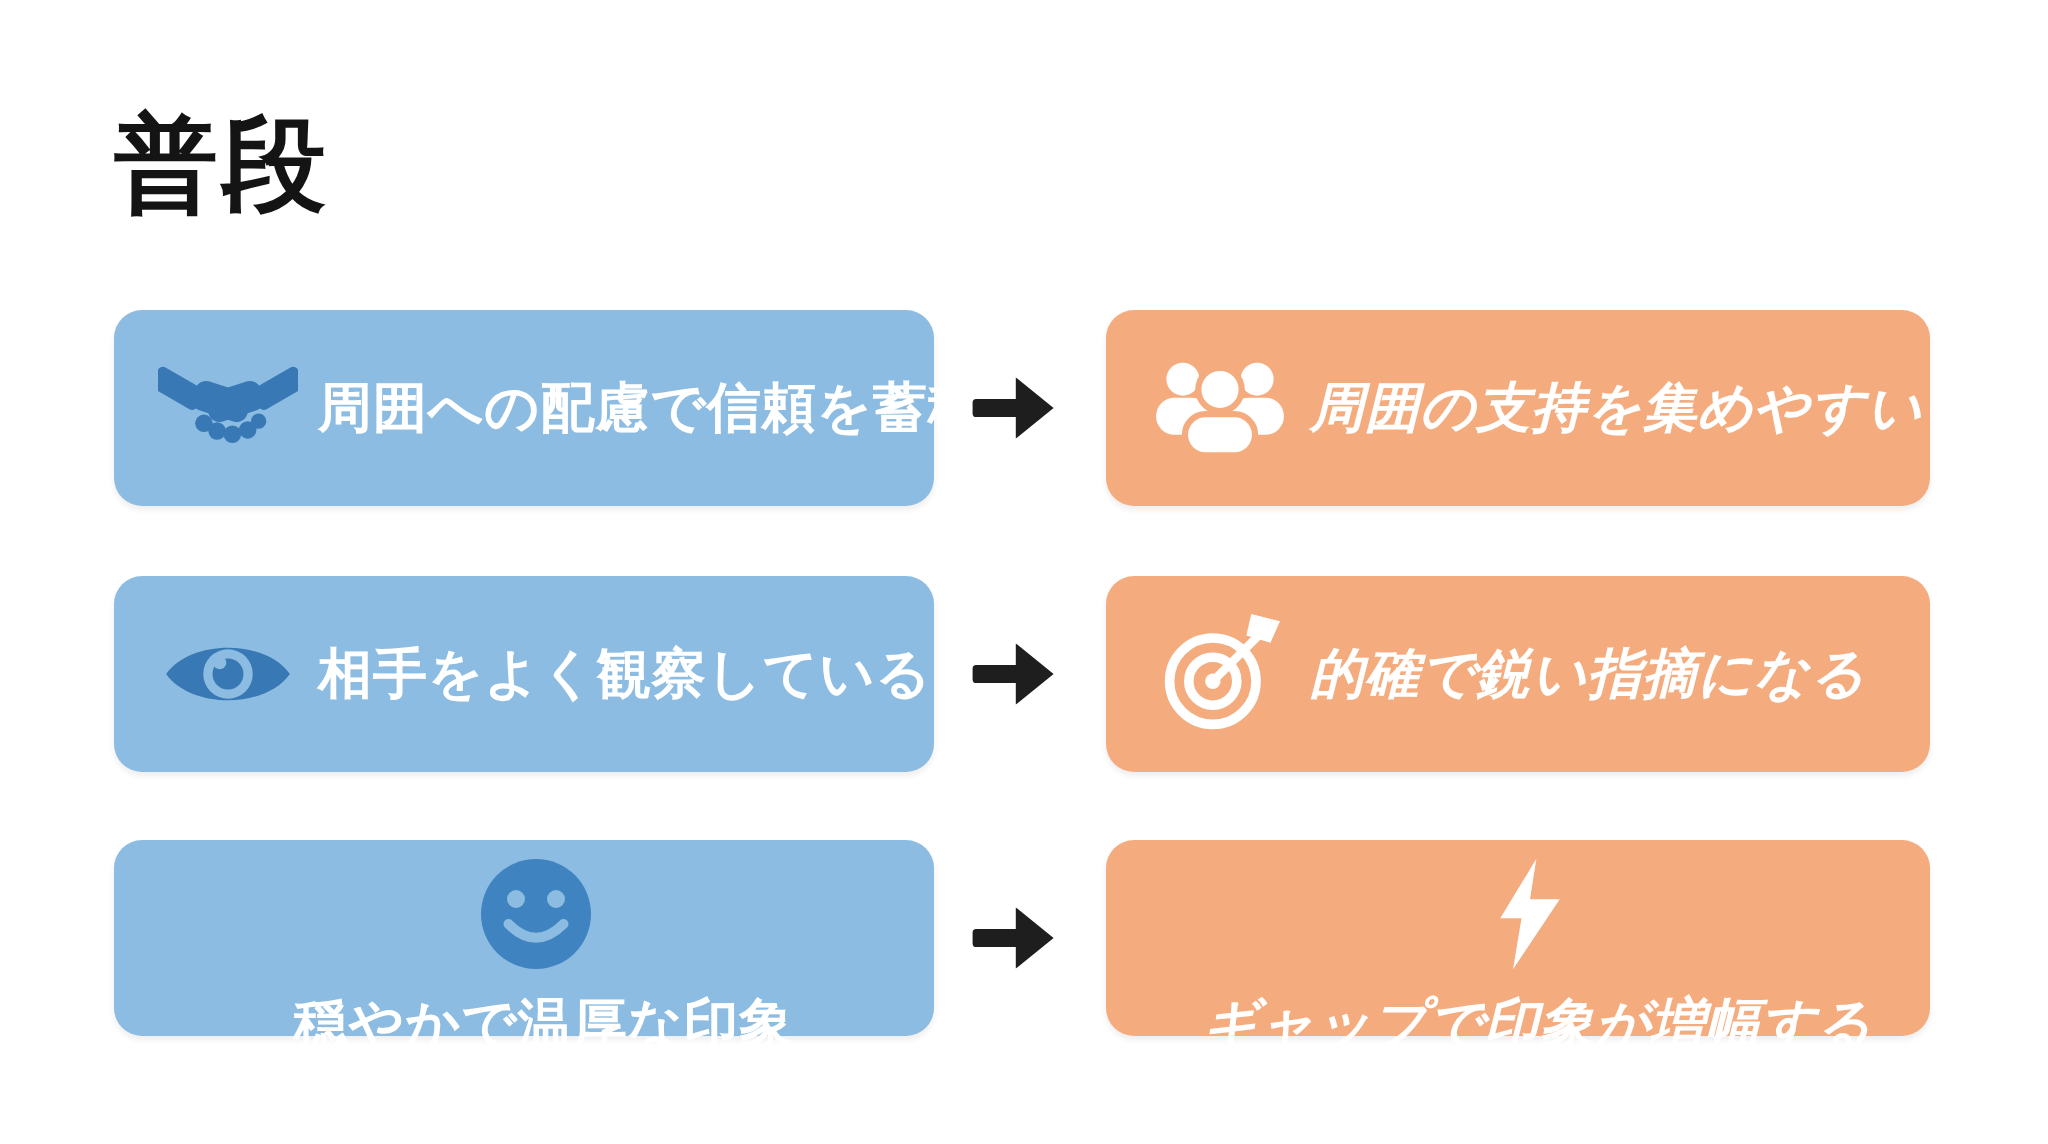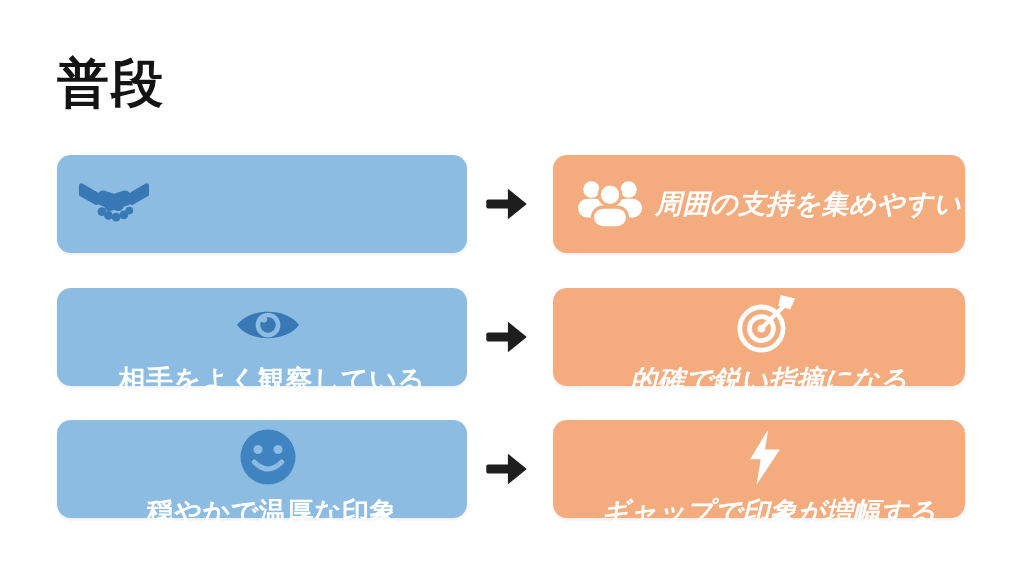--- a/index.html
+++ b/index.html
@@ -26,21 +26,21 @@
     border-radius: 14px;
     display: flex;
     align-items: center;
     padding-left: 20px;
     box-shadow: 0 2px 3px rgba(0,0,0,0.07);
   }
   .box.blue   { left: 57px;  width: 410px; background: #8CBCE1; }
   .box.orange { left: 553px; width: 412px; background: #F4AC7E; font-style: italic; }
 
   .row1 { top: 155px; }
-  .row2 { top: 288px; flex-direction: column; }
+  .row2 { top: 288px; }
   .row3 { top: 420px; flex-direction: column; }
 
   .icon-wrap {
     width: 74px;
     height: 74px;
     flex: 0 0 74px;
     display: flex;
     align-items: center;
     justify-content: center;
     margin-right: 8px;
@@ -81,20 +81,21 @@
         <rect x="40" y="4" width="24" height="11" rx="2.5" transform="rotate(-30 62 6)"></rect>
         <rect x="16" y="13" width="26" height="14" rx="5" transform="rotate(18 29 20)"></rect>
         <rect x="22" y="13" width="26" height="14" rx="5" transform="rotate(-18 35 20)"></rect>
         <circle cx="21" cy="30" r="4"></circle>
         <circle cx="27" cy="33.5" r="4"></circle>
         <circle cx="34" cy="35" r="4"></circle>
         <circle cx="41" cy="33" r="4"></circle>
         <circle cx="46" cy="29" r="3.5"></circle>
       </svg>
     </span>
+    <span class="box-label">周囲への配慮で信頼を蓄積</span>
   </div>
 
   <div class="arrow row1">
     <svg width="44" height="36" viewBox="0 0 48 40" xmlns="http://www.w3.org/2000/svg">
       <rect x="1" y="15" width="26" height="10" rx="2" fill="#1E1E1E"></rect>
       <polygon points="25,3 46,20 25,37" fill="#1E1E1E"></polygon>
     </svg>
   </div>
 
   <div class="box orange row1">

